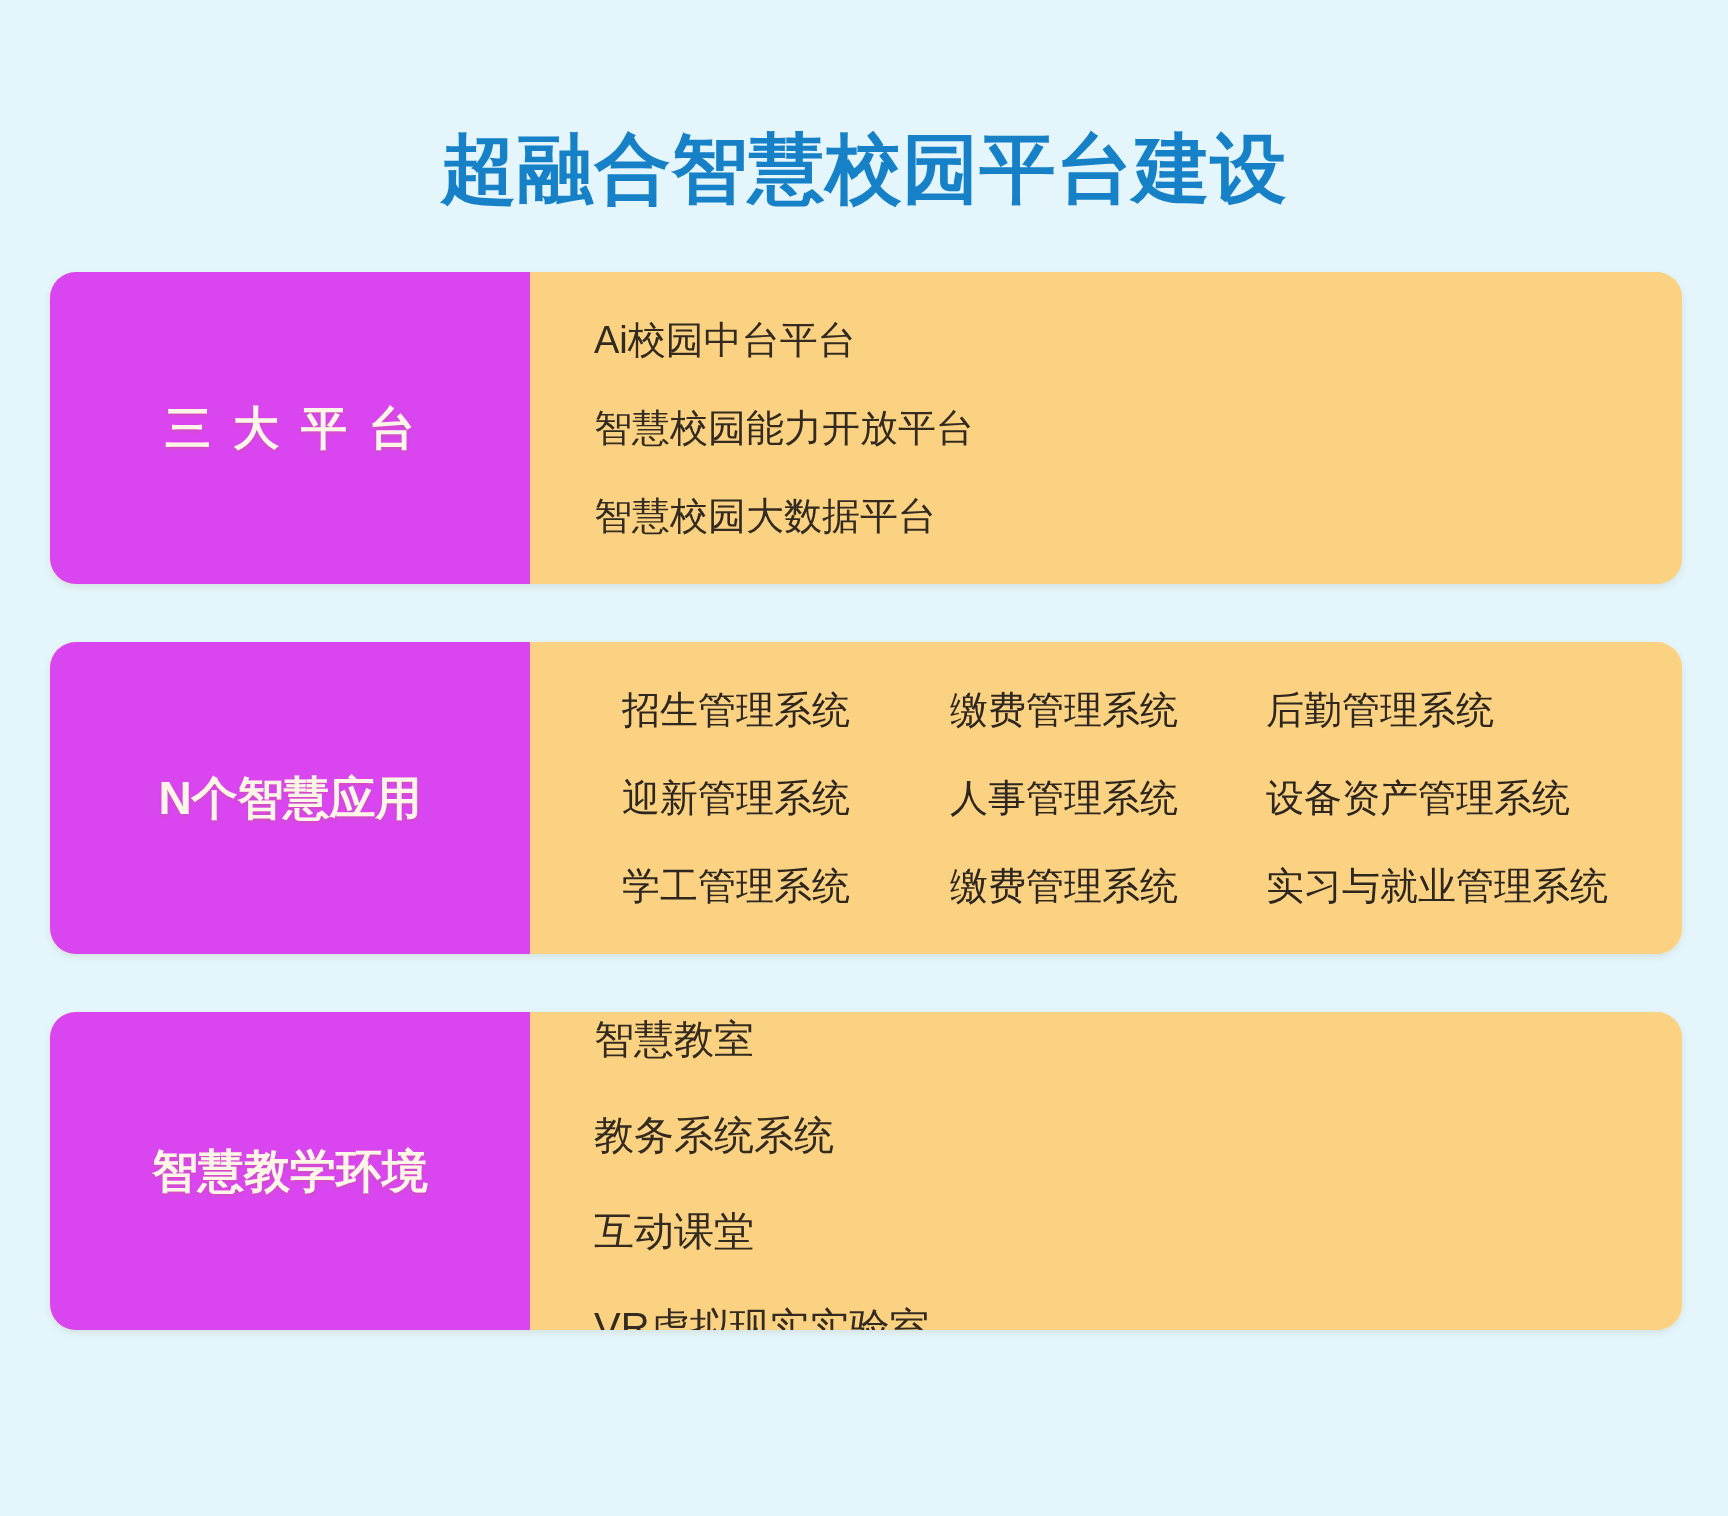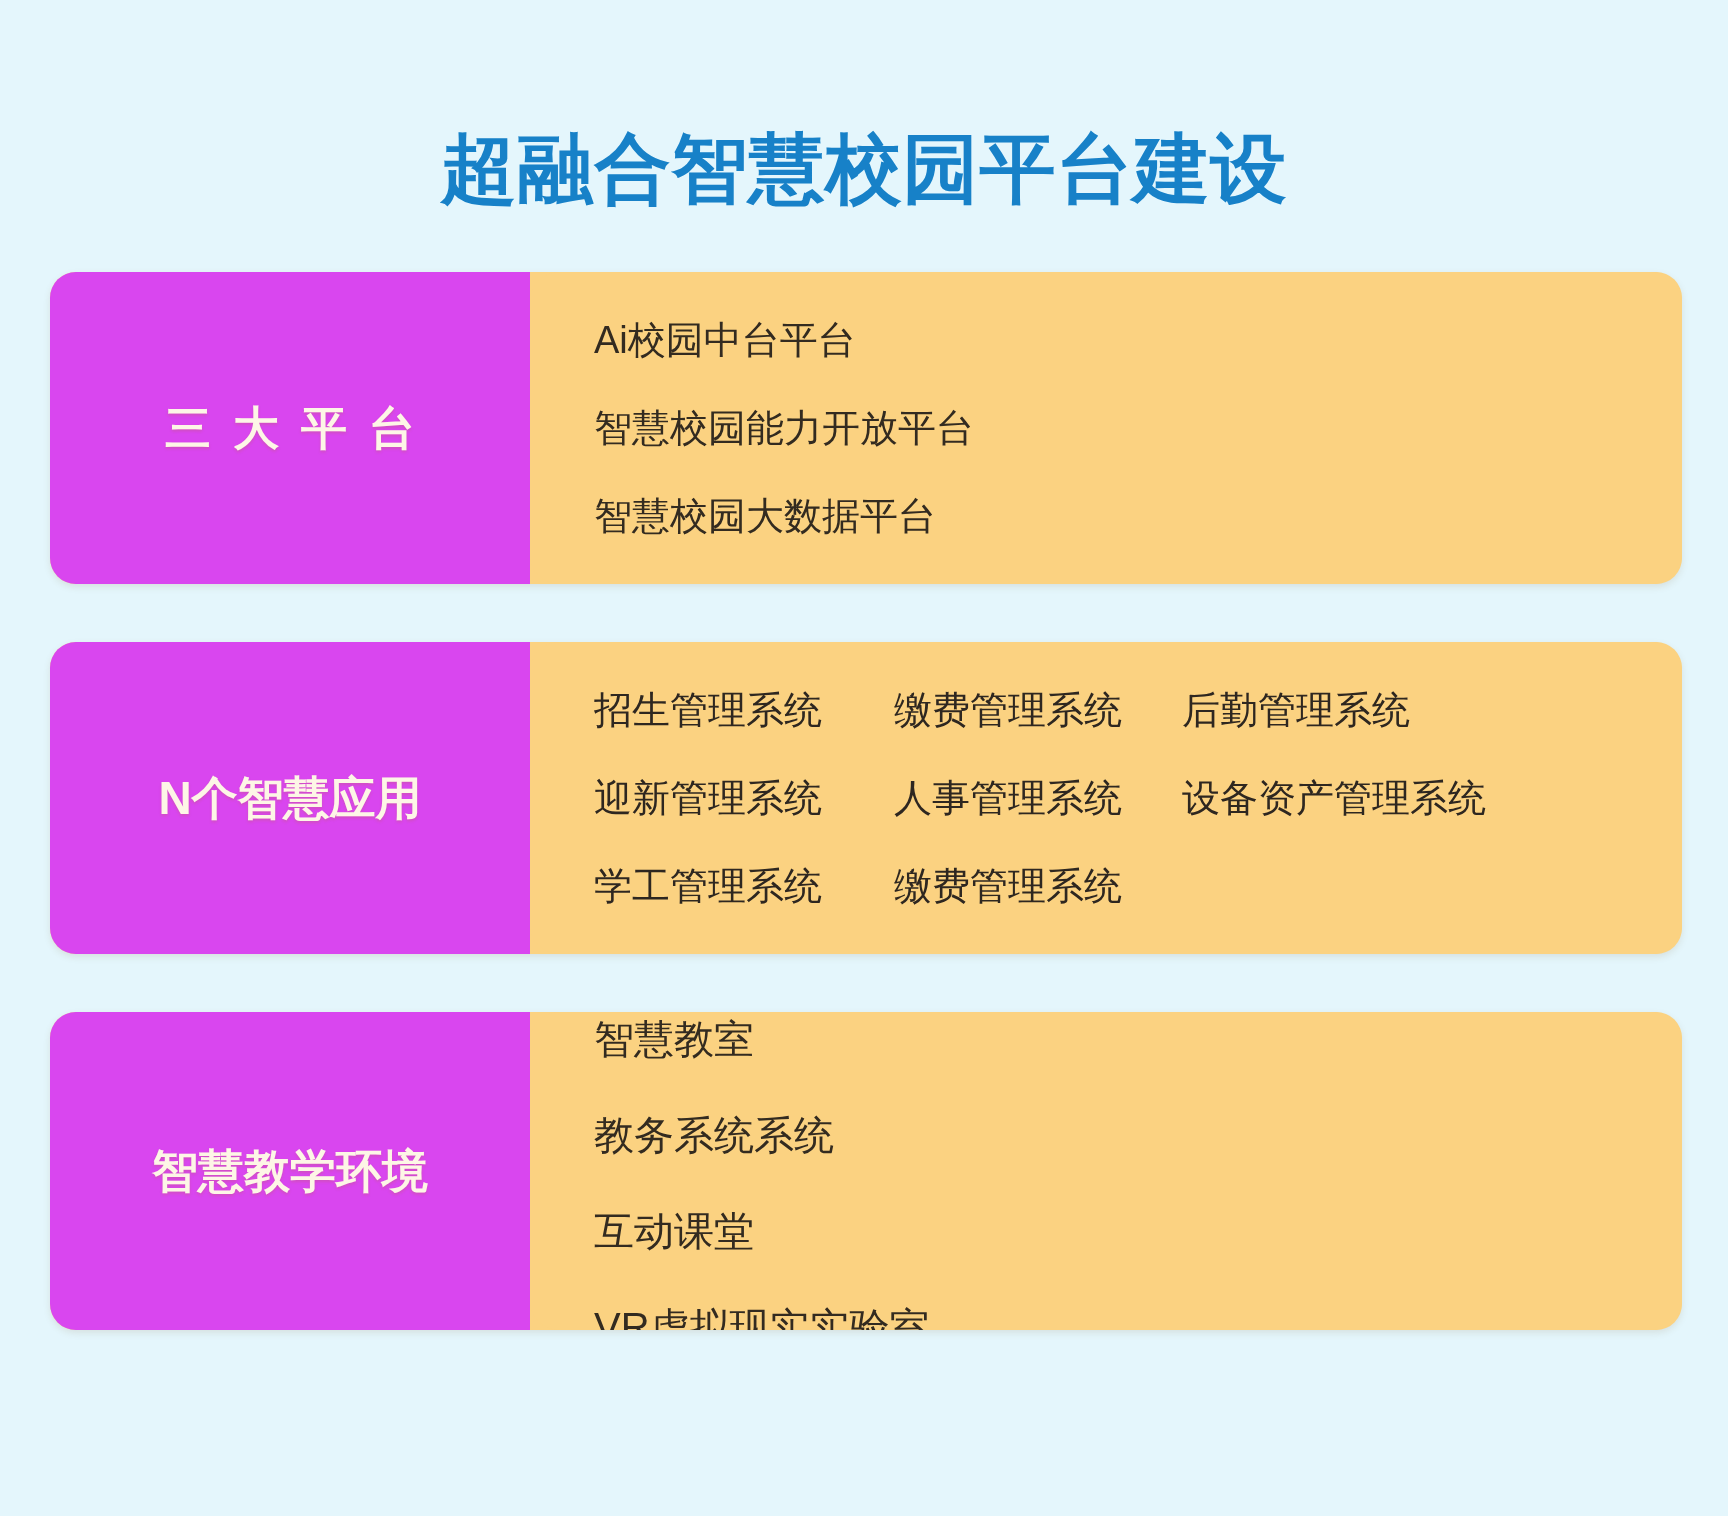--- a/index.html
+++ b/index.html
@@ -82,21 +82,20 @@
     text-indent: 22px;
   }
 
   .card-body {
     flex: 1 1 auto;
     background: #fbd281;
     box-sizing: border-box;
     display: flex;
     flex-direction: column;
     justify-content: center;
-    border-radius: 29px;
   }
 
   
   .card-platforms { height: 312px; }
   .card-platforms .card-body {
     padding: 0 0 0 64px;
     gap: 44px;
   }
   .plat-item {
     font-size: 38px;
@@ -113,20 +112,21 @@
   }
   .app-row {
     display: flex;
     align-items: baseline;
   }
   .app-cell {
     font-size: 38px;
     line-height: 46px;
     color: #2e2720;
     white-space: nowrap;
+    margin-left: 28px;
   }
   .app-cell.c1 { width: 300px; }
   .app-cell.c2 { width: 288px; }
   .app-cell.c3 { width: auto; }
 
   
   .card-teaching { height: 318px; }
   .card-teaching .card-body {
     padding: 0 0 0 64px;
     gap: 26px;
@@ -172,20 +172,21 @@
           <span class="app-cell c3">后勤管理系统</span>
         </div>
         <div class="app-row">
           <span class="app-cell c1">迎新管理系统</span>
           <span class="app-cell c2">人事管理系统</span>
           <span class="app-cell c3">设备资产管理系统</span>
         </div>
         <div class="app-row">
           <span class="app-cell c1">学工管理系统</span>
           <span class="app-cell c2">缴费管理系统</span>
+          <span class="app-cell c3">实习与就业管理系统</span>
         </div>
       </div>
     </div>
 
     <div class="card card-teaching">
       <div class="card-label">
         <span class="card-label-text">智慧教学环境</span>
       </div>
       <div class="card-body">
         <div class="teach-item">智慧教室</div>

